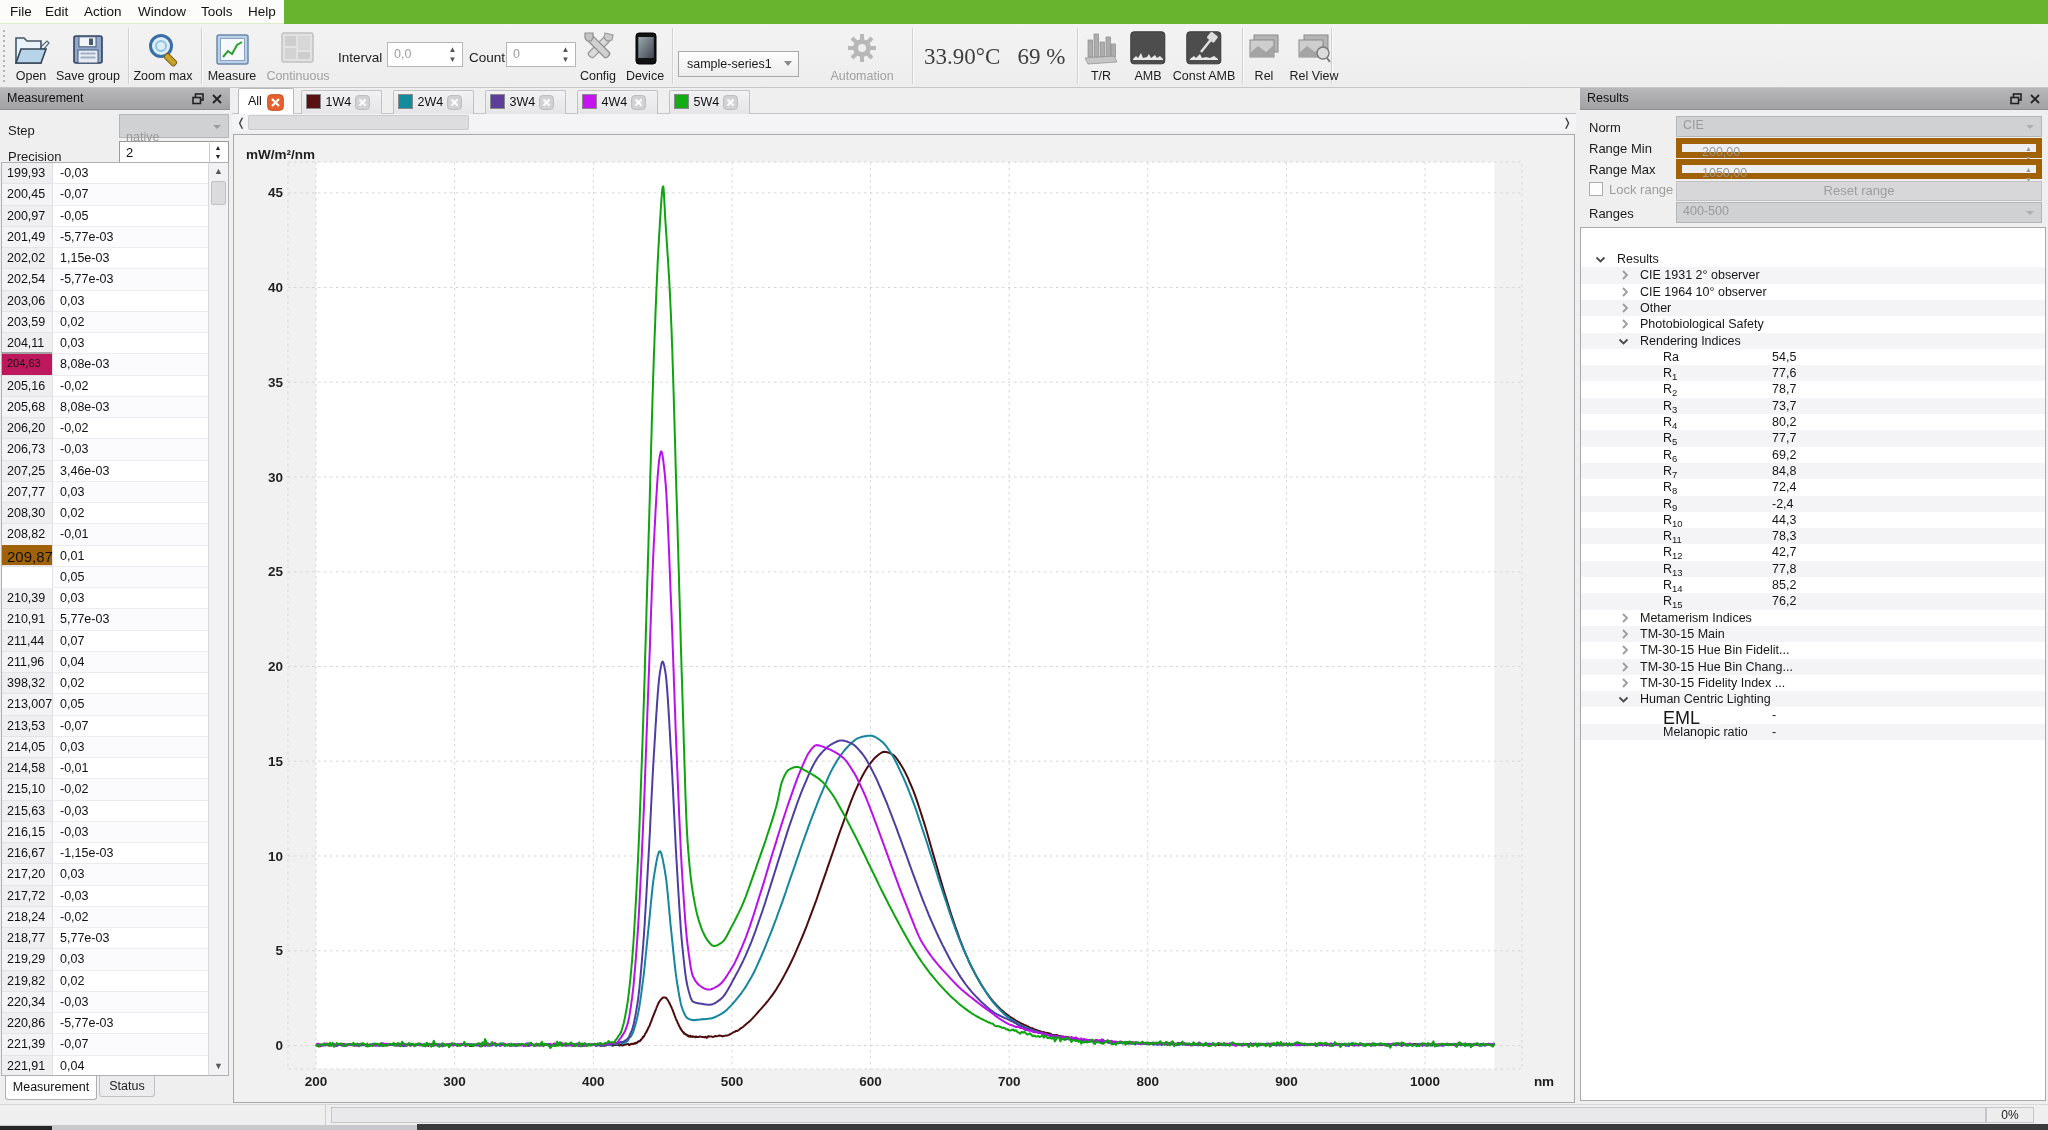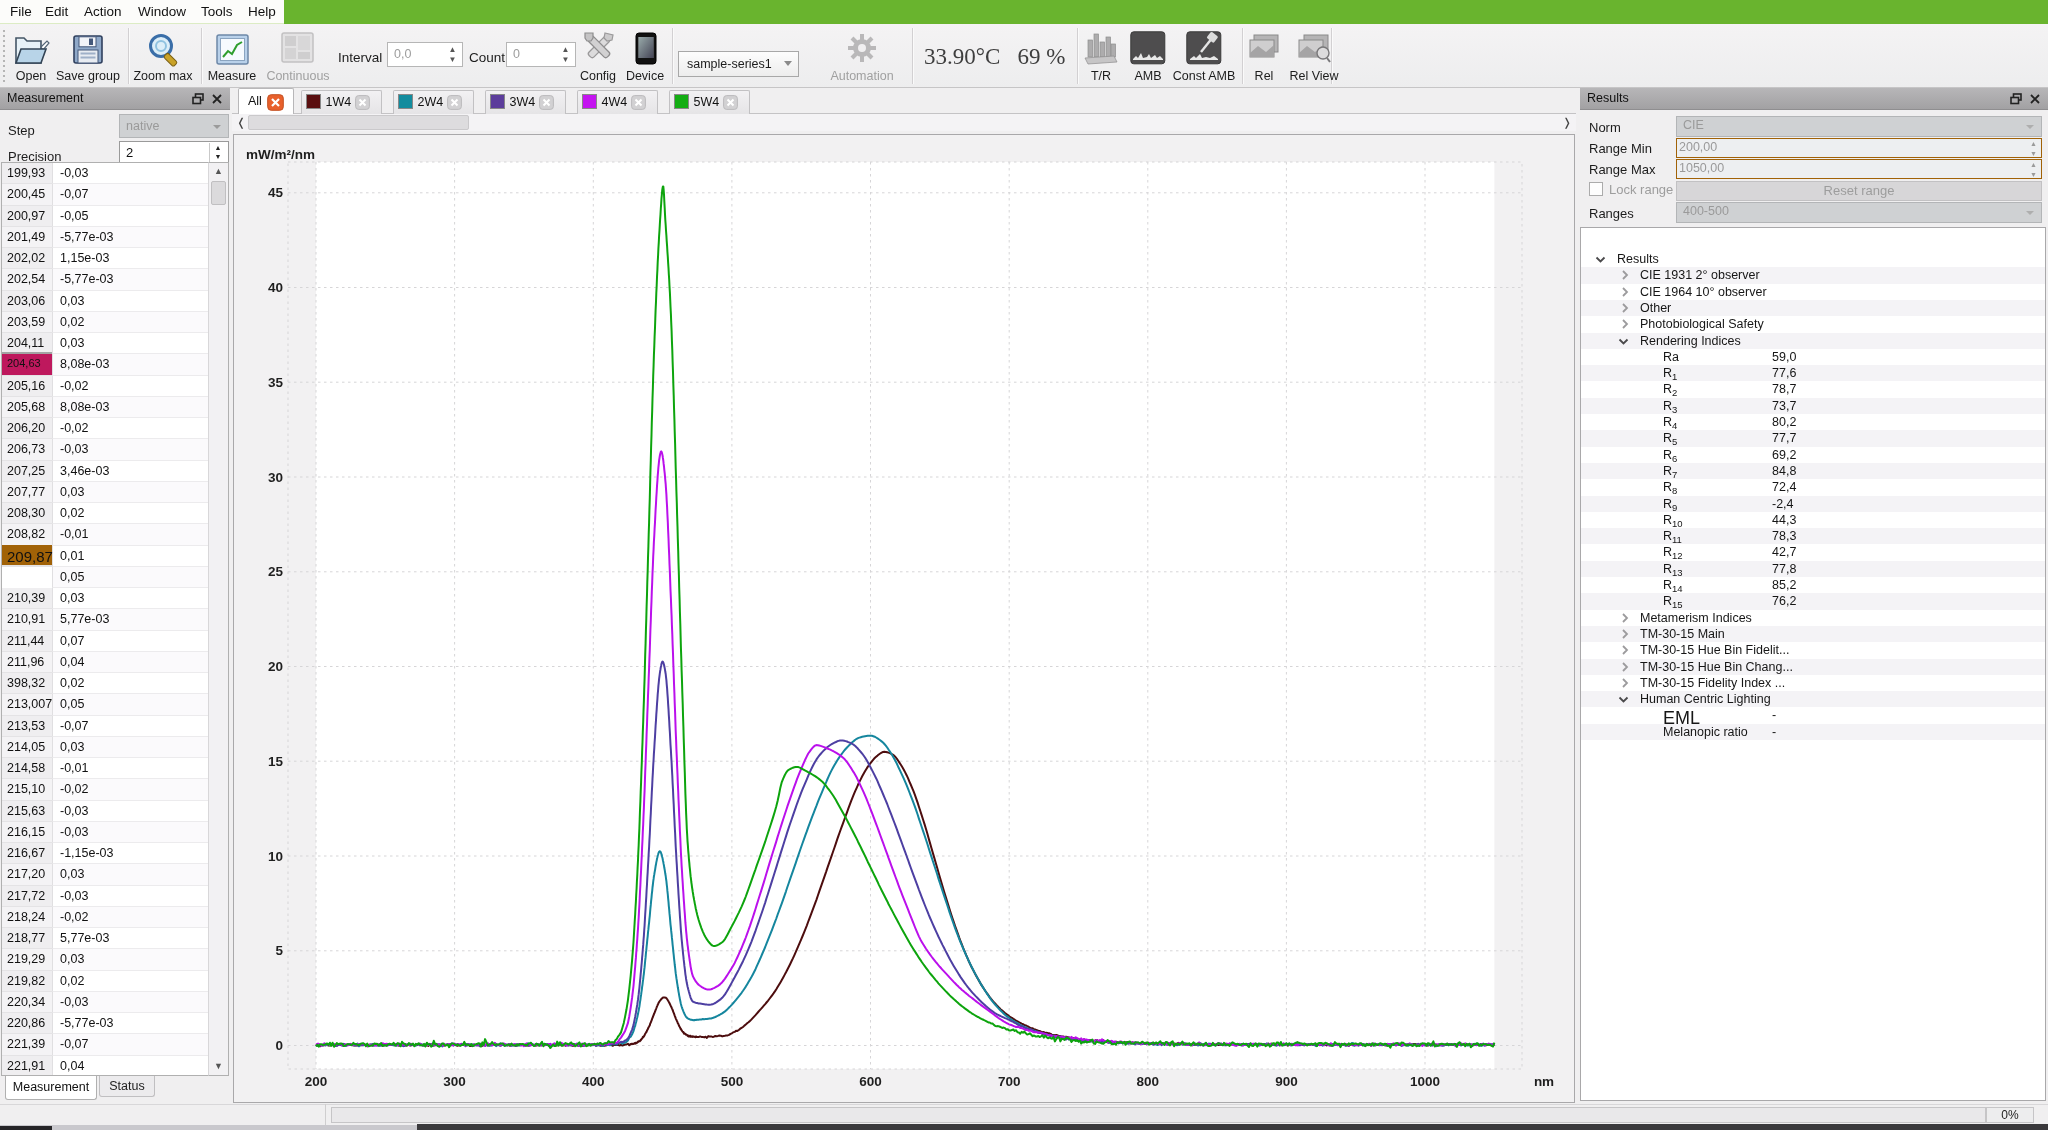--- a/index.html
+++ b/index.html
@@ -2,21 +2,21 @@
 <html><head><meta charset="utf-8"><title>app</title><style>
 *{margin:0;padding:0;box-sizing:border-box}
 html,body{width:2048px;height:1130px;overflow:hidden;background:#f0eff0;
 font-family:"Liberation Sans",sans-serif;-webkit-font-smoothing:antialiased}
 .abs{position:absolute}
 .lbl{font-size:12.5px;color:#1c1c1c;white-space:nowrap}
 .glbl{font-size:12.5px;color:#9d9d9d;white-space:nowrap}
 .ttl{height:22px;background:linear-gradient(180deg,#b7b6b8,#a2a1a3);border-bottom:1px solid #8f8e90;
 font-size:12.5px;color:#111;padding:3px 0 0 7px}
 .combo-d{background:#cfd1d3;border:1px solid #b3b5b7;color:#9a9a9a;font-size:12.5px;padding:2px 0 0 6px}
-.spin-d{background:#edeff1;border:1px solid #a16207;color:#9a9a9a;font-size:12.5px;padding:2px 0 0 2px}
+.spin-d{background:#edeff1;border:6px solid #a16207;color:#9a9a9a;font-size:12.5px;padding:2px 0 0 20px}
 .tbtxt{position:absolute;font-size:12.5px;color:#1c1c1c;text-align:center;white-space:nowrap}
 .tbtxtg{position:absolute;font-size:12.5px;color:#a0a0a0;text-align:center;white-space:nowrap}
 sub{font-size:9.5px;vertical-align:-2.5px}
 </style></head><body>
 
 <div class="abs" style="left:0;top:0;width:2048px;height:24px;background:#69b42e"></div>
 <div class="abs" style="left:0;top:0;width:284px;height:23px;background:#fcfcfa"></div>
 <div class="abs" style="left:0;top:23px;width:284px;height:1px;background:#dcecc4"></div>
 <div class="abs" style="left:10px;top:4px;font-size:13.5px;color:#111">File</div>
 <div class="abs" style="left:45px;top:4px;font-size:13.5px;color:#111">Edit</div>
@@ -160,21 +160,21 @@
   </svg>
 <div class="tbtxt" style="left:1286px;top:69px;width:56px">Rel View</div>
 <div class="abs" style="left:0;top:88px;width:230px;height:1016px;background:#f0eff0">
 <div class="ttl abs" style="left:0;top:0;width:230px">Measurement<svg class="abs" style="right:26px;top:5px" width="12" height="12" viewBox="0 0 12 12">
         <rect x="3.5" y="1" width="7.5" height="6" fill="none" stroke="#222" stroke-width="1.6"></rect>
         <rect x="1" y="4.5" width="7.5" height="6" fill="#b0afb1" stroke="#222" stroke-width="1.6"></rect>
       </svg><svg class="abs" style="right:7px;top:5px" width="12" height="12" viewBox="0 0 12 12">
         <path d="M2 2 L10 10 M10 2 L2 10" stroke="#222" stroke-width="1.8"></path>
       </svg></div>
 <div class="abs lbl" style="left:8px;top:35px;font-size:13px">Step</div>
-<div class="combo-d abs" style="left:119px;top:26px;width:110px;height:24px;padding-top:4px">native<div class="abs" style="right:7px;top:10px;width:0;height:0;border-left:4px solid transparent;border-right:4px solid transparent;border-top:4px solid #9b9b9b"></div></div>
+<div class="combo-d abs" style="left:119px;top:26px;width:110px;height:24px;padding-top:15px">native<div class="abs" style="right:7px;top:10px;width:0;height:0;border-left:4px solid transparent;border-right:4px solid transparent;border-top:4px solid #9b9b9b"></div></div>
 <div class="abs lbl" style="left:8px;top:61px;font-size:13px">Precision</div>
 <div class="abs" style="left:119px;top:53px;width:110px;height:24px;background:#fff;border:1px solid #9a9a9a;font-size:13px;color:#111;padding:3px 0 0 6px">2<div class="abs" style="right:2px;top:1px;width:17px;height:20px;border-left:1px solid #c9c9c9">
         <div style="font-size:7px;color:#222;text-align:center;line-height:10px">▲</div>
         <div style="font-size:7px;color:#222;text-align:center;line-height:8px">▼</div>
       </div></div>
 </div>
 <div class="abs" style="left:1px;top:162px;width:207px;height:914px;background:#fff;border:1px solid #b0b0b0;border-right:none;overflow:hidden">
 <div class="abs" style="left:0;top:0.00px;width:50px;height:21.26px;background:#efeef0;border-bottom:1px solid #e4e3e5;font-size:12.5px;color:#111;padding:3px 0 0 5px">199,93</div>
 <div class="abs" style="left:50px;top:0.00px;width:156px;height:21.26px;background:#ffffff;border-bottom:1px solid #ecebed;border-left:1px solid #e0dfe1;font-size:12.5px;color:#111;padding:3px 0 0 7px">-0,03</div>
 <div class="abs" style="left:0;top:21.26px;width:50px;height:21.26px;background:#f4f3f5;border-bottom:1px solid #e4e3e5;font-size:12.5px;color:#111;padding:3px 0 0 5px">200,45</div>
@@ -420,21 +420,21 @@
 <svg class="abs" style="left:39px;top:91.2px" width="10" height="10" viewBox="0 0 10 10">
       <path d="M3 1 L7 5 L3 9" fill="none" stroke="#9c9b9d" stroke-width="1.8"></path>
     </svg>
 <div class="abs" style="left:59px;top:89.2px;font-size:12.5px;color:#161616;white-space:nowrap">Photobiological Safety</div>
 <div class="abs" style="left:0;top:104.5px;width:464px;height:16.3px;background:#f4f3f6"></div>
 <svg class="abs" style="left:37px;top:108.5px" width="11" height="10" viewBox="0 0 11 10">
       <path d="M1.5 2.5 L5.5 6.5 L9.5 2.5" fill="none" stroke="#4a494b" stroke-width="1.8"></path>
     </svg>
 <div class="abs" style="left:59px;top:105.5px;font-size:12.5px;color:#161616;white-space:nowrap">Rendering Indices</div>
 <div class="abs" style="left:82px;top:121.8px;font-size:12.5px;color:#161616;white-space:nowrap">Ra</div>
-<div class="abs" style="left:191px;top:121.8px;font-size:12.5px;color:#161616">59,0</div>
+<div class="abs" style="left:191px;top:121.8px;font-size:12.5px;color:#161616">54,5</div>
 <div class="abs" style="left:0;top:137.1px;width:464px;height:16.3px;background:#f4f3f6"></div>
 <div class="abs" style="left:82px;top:138.1px;font-size:12.5px;color:#161616;white-space:nowrap">R<sub>1</sub></div>
 <div class="abs" style="left:191px;top:138.1px;font-size:12.5px;color:#161616">77,6</div>
 <div class="abs" style="left:82px;top:154.4px;font-size:12.5px;color:#161616;white-space:nowrap">R<sub>2</sub></div>
 <div class="abs" style="left:191px;top:154.4px;font-size:12.5px;color:#161616">78,7</div>
 <div class="abs" style="left:0;top:169.7px;width:464px;height:16.3px;background:#f4f3f6"></div>
 <div class="abs" style="left:82px;top:170.7px;font-size:12.5px;color:#161616;white-space:nowrap">R<sub>3</sub></div>
 <div class="abs" style="left:191px;top:170.7px;font-size:12.5px;color:#161616">73,7</div>
 <div class="abs" style="left:82px;top:187.0px;font-size:12.5px;color:#161616;white-space:nowrap">R<sub>4</sub></div>
 <div class="abs" style="left:191px;top:187.0px;font-size:12.5px;color:#161616">80,2</div>

